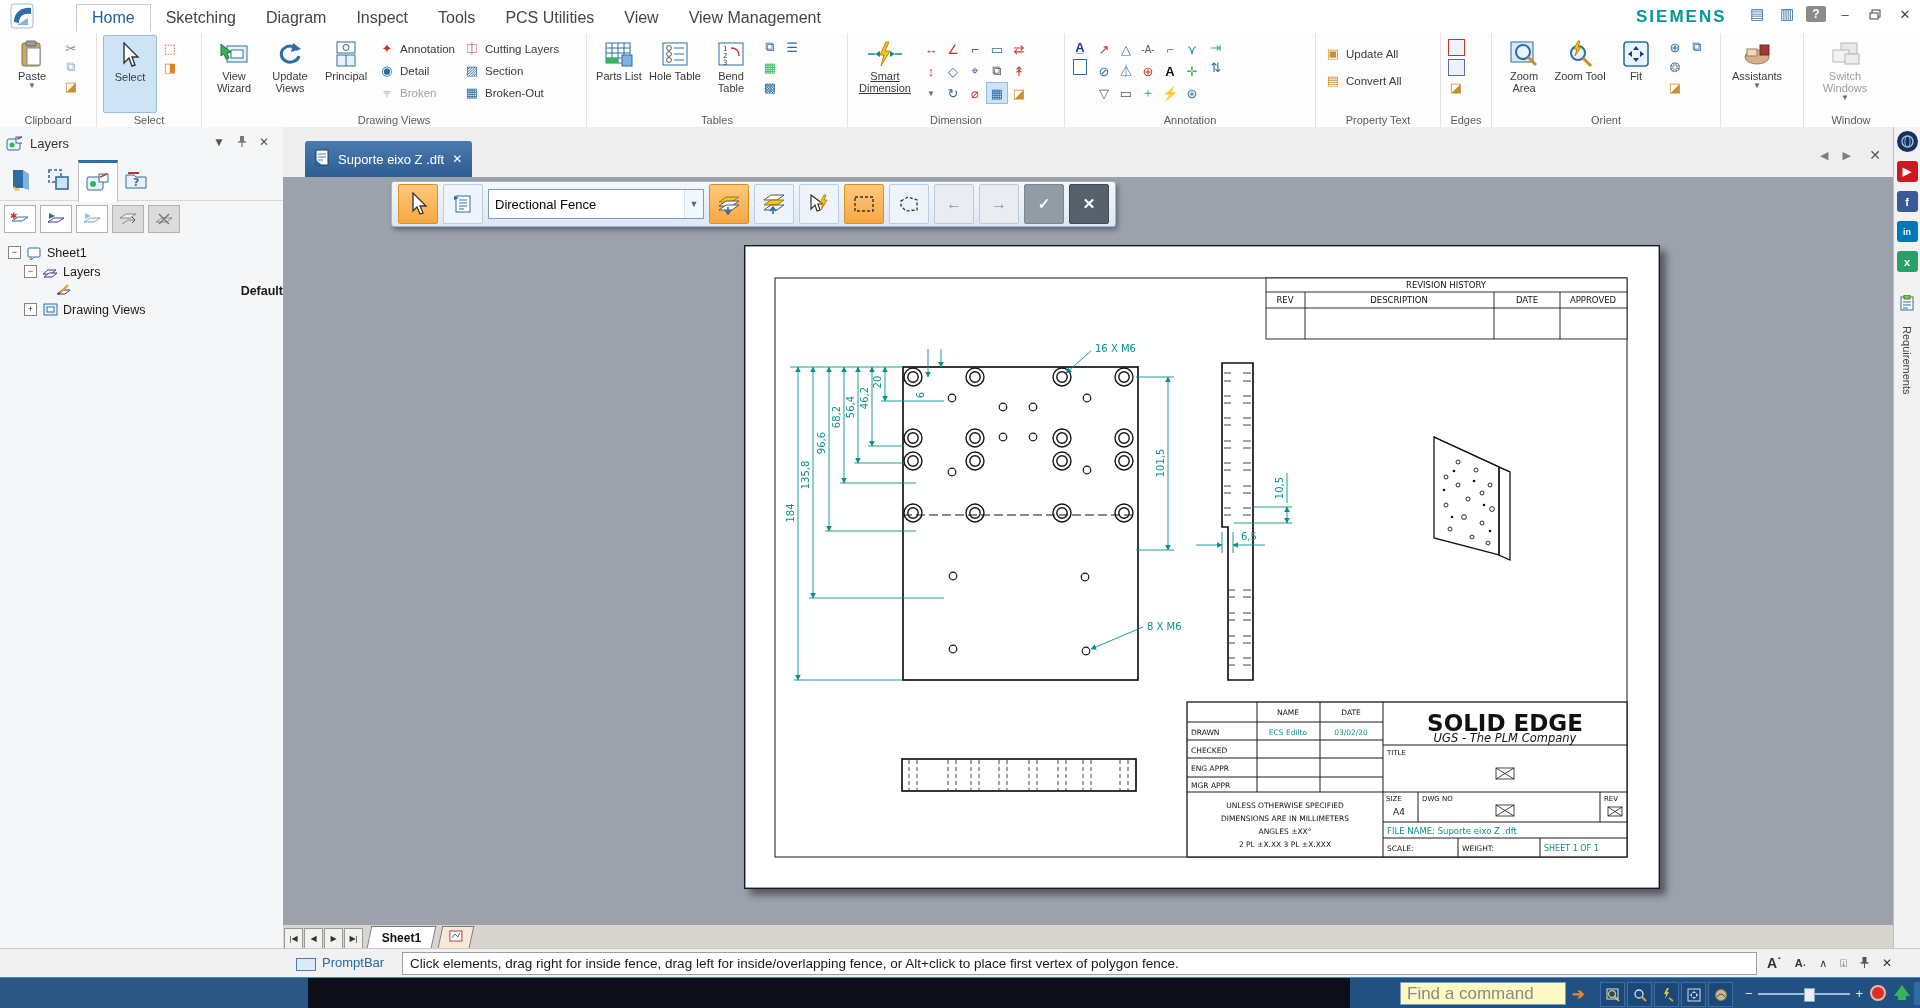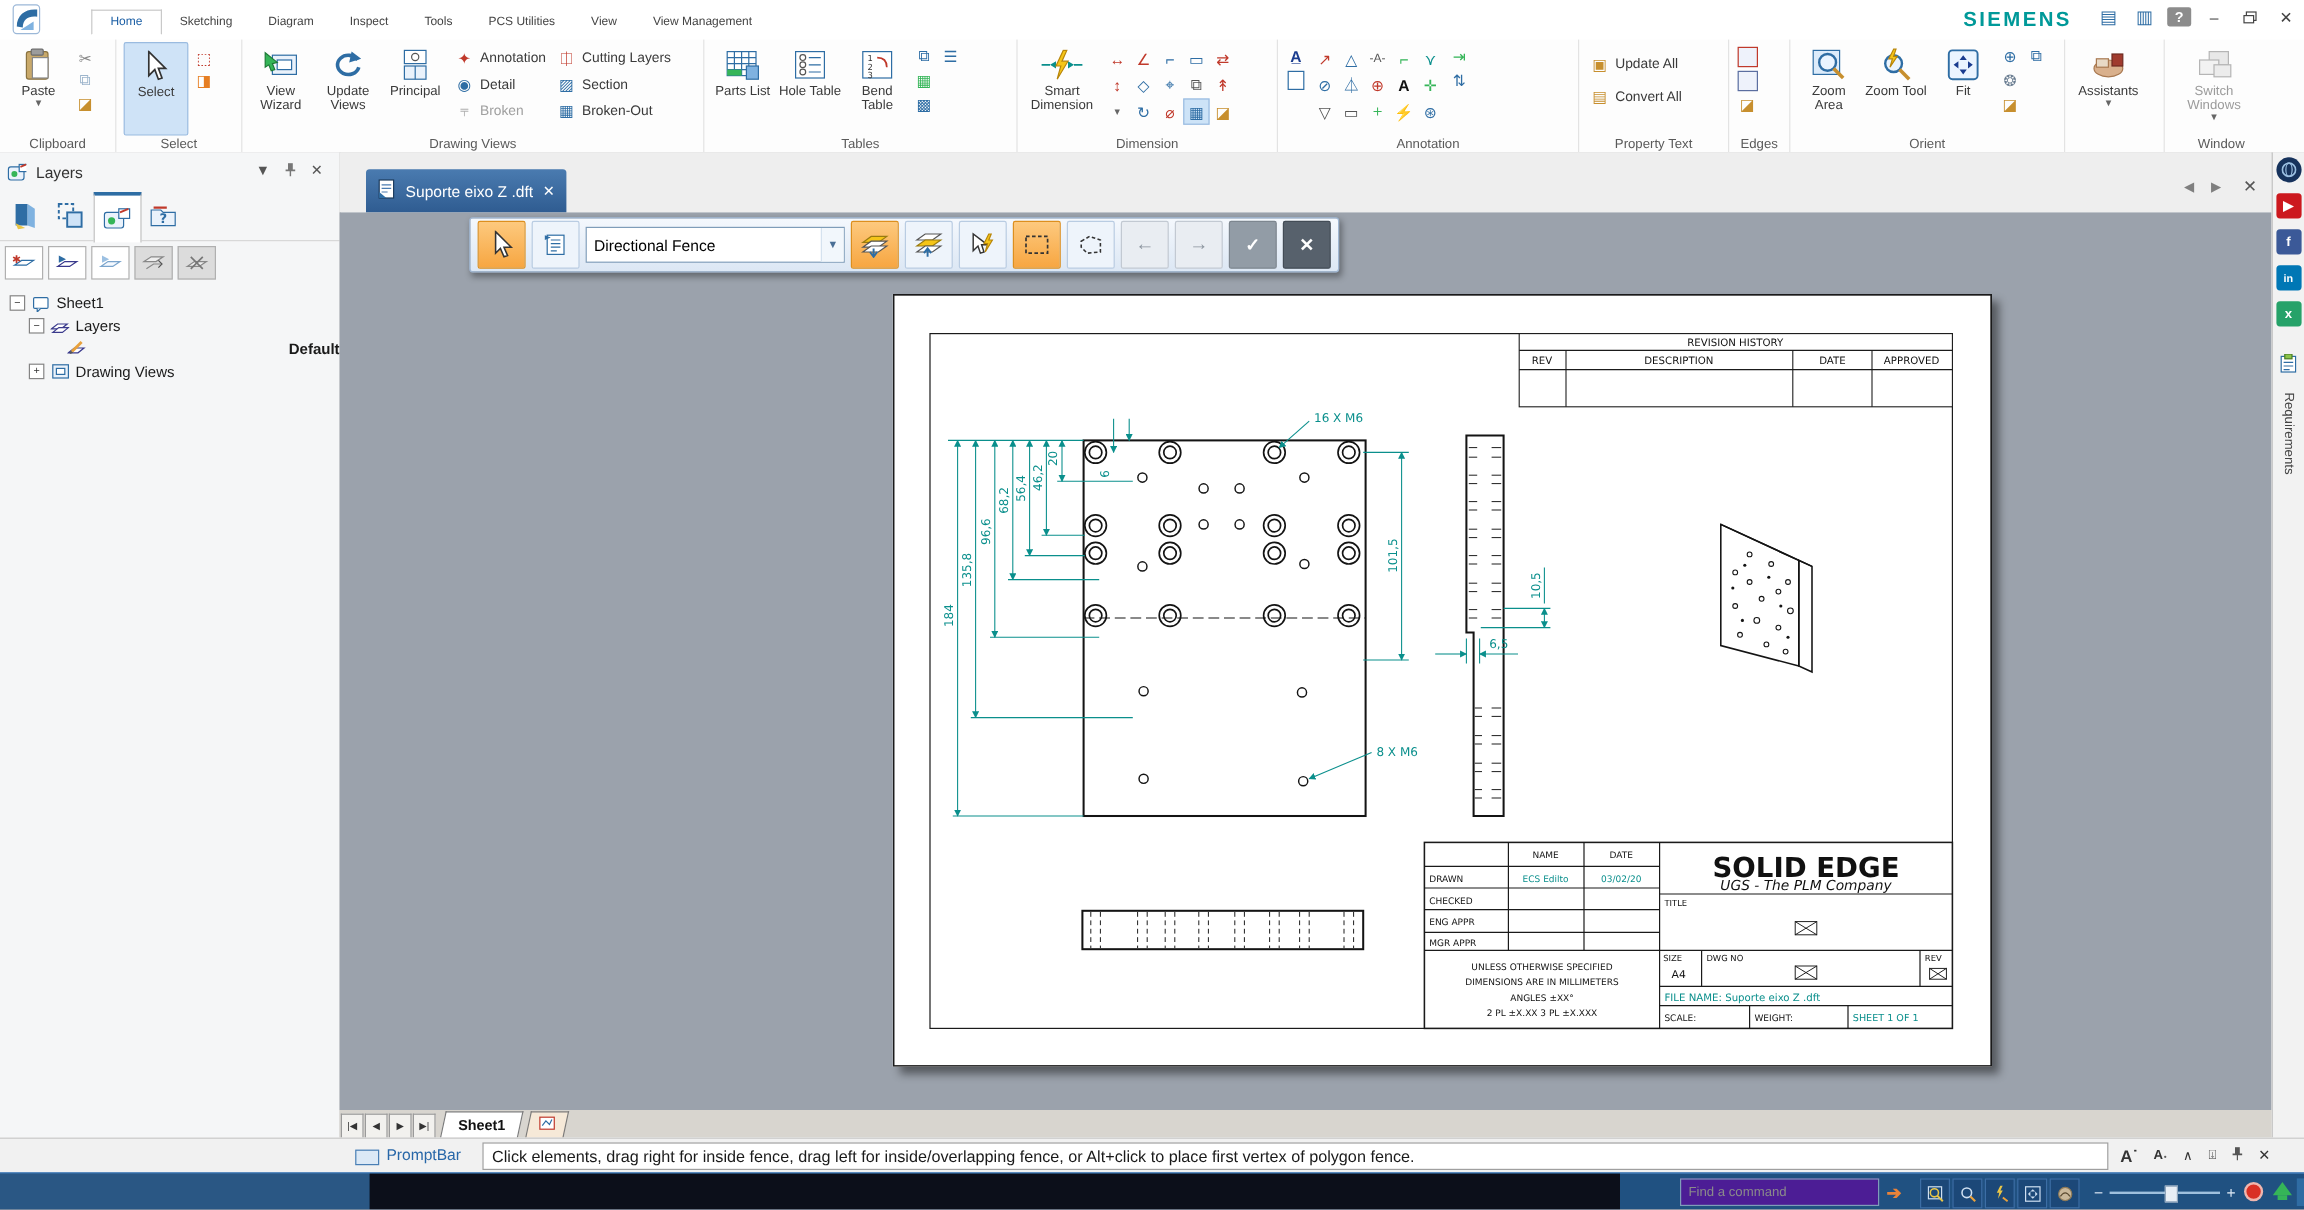--- a/index.html
+++ b/index.html
@@ -3,21 +3,21 @@
 <meta charset="utf-8">
 <style>
   html,body{margin:0;padding:0;background:#6b7280;}
   #root{position:relative;width:1920px;height:1008px;background:#fff;overflow:hidden;
         font-family:"Liberation Sans",sans-serif;-webkit-font-smoothing:antialiased;}
   .abs{position:absolute;}
   
   #titlebar{left:0;top:0;width:1920px;height:33px;background:#fff;}
   #appicon{left:8px;top:2px;width:30px;height:28px;}
   #menutabs{left:76px;top:4px;height:28px;display:flex;align-items:center;}
-  .mtab{padding:4px 15px;font-size:10px;color:#444;white-space:nowrap;}
+  .mtab{padding:4px 15px;font-size:16px;color:#444;white-space:nowrap;}
   .mtab.active{color:#1c5fa5;border:1px solid #c9c9c9;border-bottom:1px solid #fff;background:#fff;}
   #brand{left:1636px;top:7px;font-size:17px;font-weight:bold;letter-spacing:2px;color:#009999;}
   #wincontrols{right:4px;top:5px;display:flex;align-items:center;gap:8px;}
   .wc{width:22px;height:18px;display:flex;align-items:center;justify-content:center;font-size:13px;color:#444;}
   .wc.blue{color:#2e6da4;font-size:15px;}
   .wc.helpbox{background:#8c8c8c;color:#fff;font-weight:bold;border-radius:2px;width:20px;height:16px;font-size:12px;}
   
   #ribbon{left:0;top:33px;width:1920px;height:94px;background:#fdfdfd;border-bottom:1px solid #cfcfcf;
           display:flex;align-items:stretch;}
   .rgroup{position:relative;border-right:1px solid #e3e3e3;padding:2px 6px 14px 6px;display:flex;gap:4px;}
@@ -93,22 +93,22 @@
   #statusbar{left:0;top:948px;width:1920px;height:29px;background:#f1f1f1;border-top:1px solid #c9c9c9;}
   #pbicon{position:absolute;left:296px;top:9px;width:18px;height:11px;border:1px solid #4a7fb5;background:#dce9f6;}
   #pblabel{position:absolute;left:322px;top:6px;font-size:13px;color:#2867a8;}
   #pbbox{position:absolute;left:402px;top:3px;width:1346px;height:21px;background:#fff;border:1px solid #9f9f9f;
          font-size:13.5px;color:#1a1a1a;display:flex;align-items:center;padding-left:7px;box-sizing:content-box;overflow:hidden;white-space:nowrap;}
   #sbicons{position:absolute;right:28px;top:5px;display:flex;gap:13px;align-items:center;color:#333;}
   
   #taskbar{left:0;top:977px;width:1920px;height:31px;background:#205181;border-top:1px solid #4c89c8;box-sizing:border-box;}
   #tbleft{position:absolute;left:0;top:0;width:308px;height:31px;background:#2a5784;}
   #tbmid{position:absolute;left:308px;top:0;width:1042px;height:31px;background:#0c0f1a;}
-  #tbsearch{position:absolute;left:1400px;top:4px;width:158px;height:21px;background:#4c1d95;border:1px solid #7f9db9;
-            font-size:11px;color:#8a8a8a;display:flex;align-items:center;padding-left:6px;}
+  #tbsearch{position:absolute;left:1400px;top:4px;width:158px;height:21px;background:#fef9c3;border:1px solid #7f9db9;
+            font-size:17px;color:#8a8a8a;display:flex;align-items:center;padding-left:6px;}
   .tbico{position:absolute;top:4px;width:23px;height:23px;background:#1c4878;border:1px solid #3c6ea5;
          display:flex;align-items:center;justify-content:center;font-size:12px;color:#cfe0f2;}
   #tbslider{position:absolute;left:1745px;top:8px;width:118px;height:15px;display:flex;align-items:center;color:#dce8f4;}
   #tbslider .track{flex:1;height:2px;background:#9fc0dd;margin:0 5px;position:relative;}
   #tbslider .thumb{position:absolute;left:50%;top:-5px;width:9px;height:12px;background:#e8eef5;border:1px solid #8fa6bd;}
   #tbrec{position:absolute;left:1870px;top:7px;width:16px;height:16px;border-radius:50%;background:#d93025;border:2px solid #f0b6ae;box-sizing:border-box;}
   #tbup{position:absolute;left:1894px;top:7px;width:0;height:0;border-left:8px solid transparent;border-right:8px solid transparent;border-bottom:11px solid #35b558;}
   #tbup:after{content:"";position:absolute;left:-4px;top:11px;width:8px;height:4px;background:#35b558;}
   #tbcorner{position:absolute;left:1914px;top:4px;width:6px;height:23px;background:#2f6ca3;}
   
@@ -296,21 +296,21 @@
         <span class="mi" style="color:#35b558;">▦</span>
         <span class="mi" style="color:#2e6da4;">▩</span>
       </div>
       <div class="minicol">
         <span class="mi" style="color:#2e6da4;">☰</span>
       </div>
       <div class="rglabel">Tables</div>
     </div>
 
     <div class="rgroup" style="width:204px;">
-      <div class="rbig" style="width:62px;">
+      <div class="rbig" style="width:62px;text-decoration:underline;">
         <span class="bicon">
           <svg width="36" height="26">
               <path d="M1 13 H8 M28 13 H35" stroke="#0a8f8c" stroke-width="1.5"></path>
               <path d="M8 13 L13 10 V16 Z M28 13 L23 10 V16 Z" fill="#0a8f8c"></path>
               <path d="M19 1 L13 14 L17 14 L14 25 L23 10 L18 10 L22 1 Z" fill="#f5c518" stroke="#b8860b"></path>
             </svg>
         </span>
         <span>Smart Dimension</span>
       </div>
       <div class="grid" style="padding-top:3px;">

